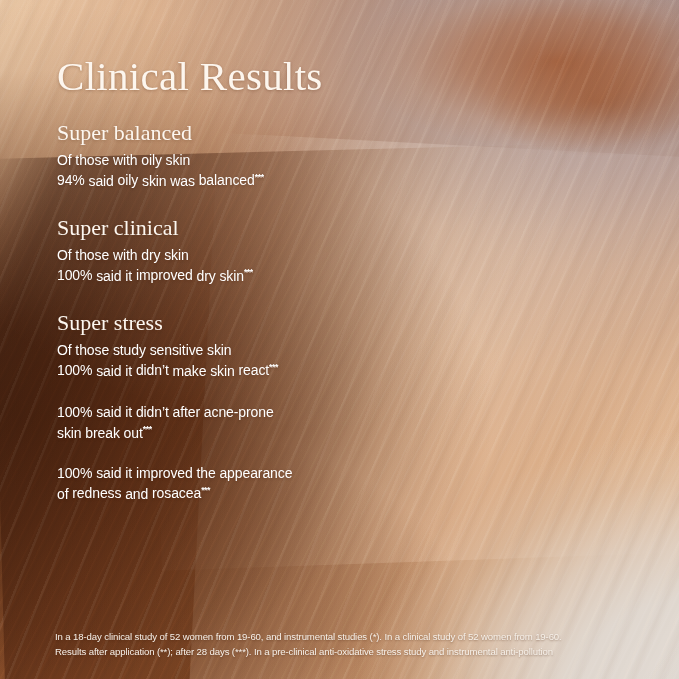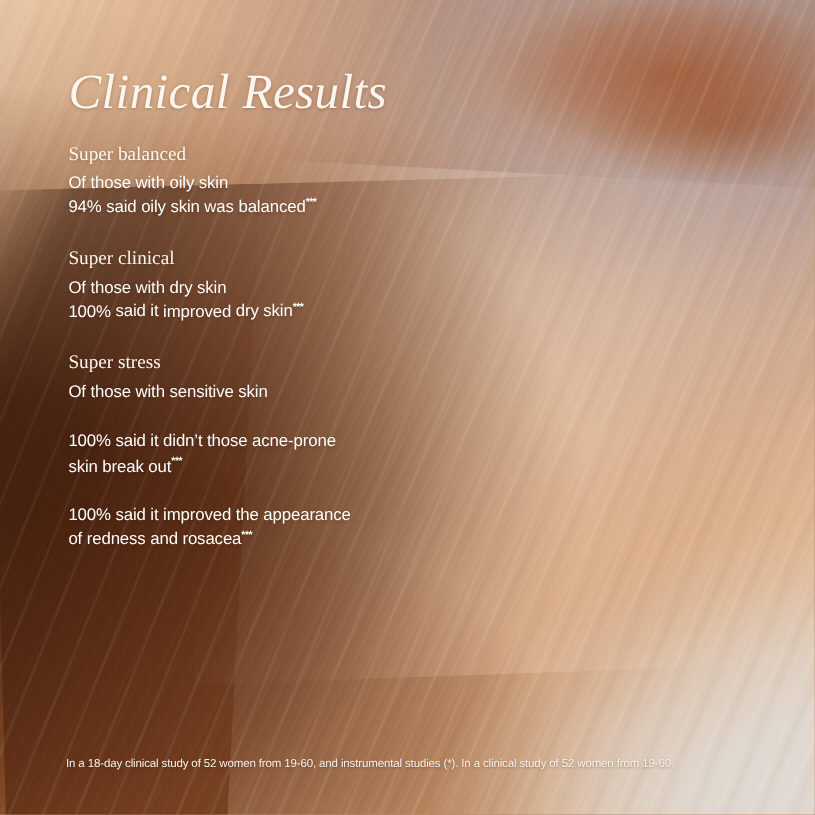--- a/index.html
+++ b/index.html
@@ -188,31 +188,30 @@
     left: 57px;
     top: 54px;
     font-family: "Liberation Serif", "DejaVu Serif", serif;
     font-size: 41px;
     font-weight: 400;
     line-height: 1.1;
     letter-spacing: 0.3px;
     color: #fdf6ee;
     text-shadow: 0 1px 3px rgba(80,38,14,0.30);
     white-space: nowrap;
-    font-style: italic;
   }
 
   .results { position: absolute; left: 57px; top: 118px; width: 560px; }
 
   .result-block { margin-bottom: 22px; }
   .result-block.no-head { margin-bottom: 20px; }
 
   .block-head {
     font-family: "Liberation Serif", "DejaVu Serif", serif;
-    font-size: 16px;
+    font-size: 22px;
     font-weight: 400;
     line-height: 1.35;
     color: #fdf7f0;
     text-shadow: 0 1px 3px rgba(80,38,14,0.28);
     margin-bottom: 3px;
   }
 
   .block-line {
     font-family: "Liberation Sans", sans-serif;
     font-size: 14px;
@@ -274,30 +273,32 @@
           <div class="block-line"><span>Of those with oily skin</span></div>
           <div class="block-line"><b>94%</b><span> said </span><b>oily</b><span> skin was </span><b>balanced</b><sup>***</sup></div>
         </div>
         <div class="result-block">
           <div class="block-head">Super clinical</div>
           <div class="block-line"><span>Of those with dry skin</span></div>
           <div class="block-line"><b>100%</b><span> said it </span><b>improved</b><span> dry skin</span><sup>***</sup></div>
         </div>
         <div class="result-block">
           <div class="block-head">Super stress</div>
-          <div class="block-line"><span>Of those with </span><b>sensitive skin</b></div>
+          <div class="block-line"><span>Of those study </span><b>sensitive skin</b></div>
+          <div class="block-line"><b>100%</b><span> said it </span><b>didn’t</b><span> make skin </span><b>react</b><sup>***</sup></div>
         </div>
         <div class="result-block no-head">
-          <div class="block-line"><b>100%</b><span> said it </span><b>didn’t</b><span> those acne-prone</span></div>
+          <div class="block-line"><b>100%</b><span> said it </span><b>didn’t</b><span> after acne-prone</span></div>
           <div class="block-line"><b>skin break out</b><sup>***</sup></div>
         </div>
         <div class="result-block no-head">
           <div class="block-line"><b>100%</b><span> said it </span><b>improved</b><span> the appearance</span></div>
           <div class="block-line"><span>of </span><b>redness</b><span> and </span><b>rosacea</b><sup>***</sup></div>
         </div>
       </div>
 
     <div class="footnote">
       <div>In a 18-day clinical study of 52 women from 19-60, and instrumental studies (*). In a clinical study of 52 women from 19-60.</div>
+      <div>Results after application (**); after 28 days (***). In a pre-clinical anti-oxidative stress study and instrumental anti-pollution</div>
     </div>
 
   </div>
 </div>
 
 </body></html>

